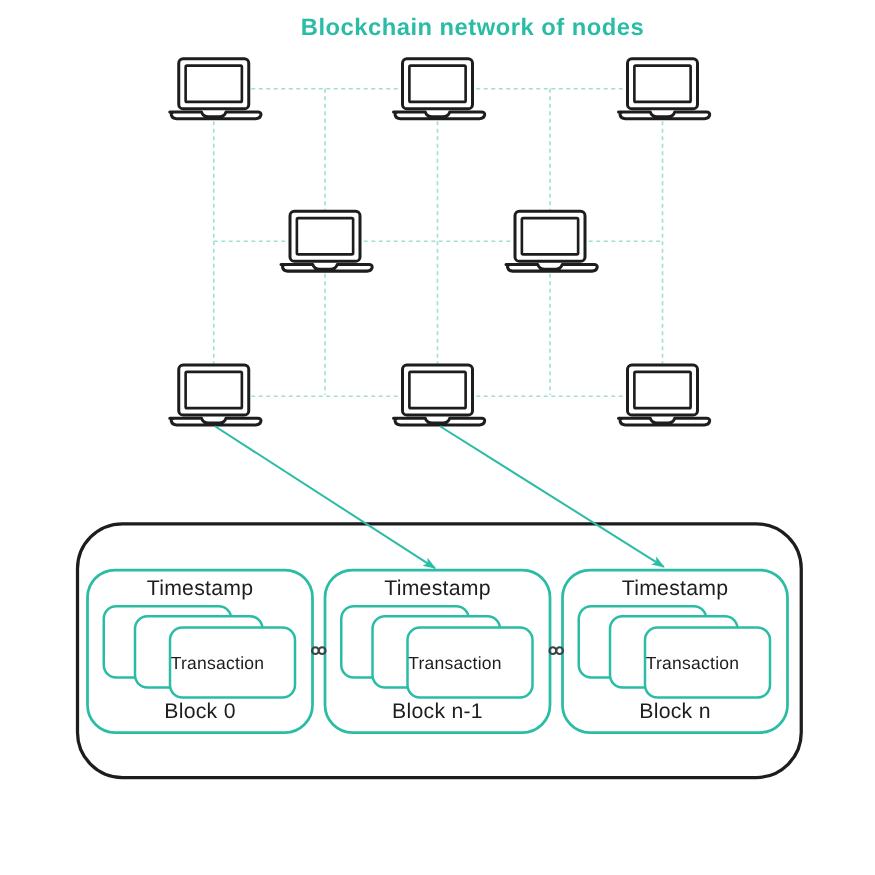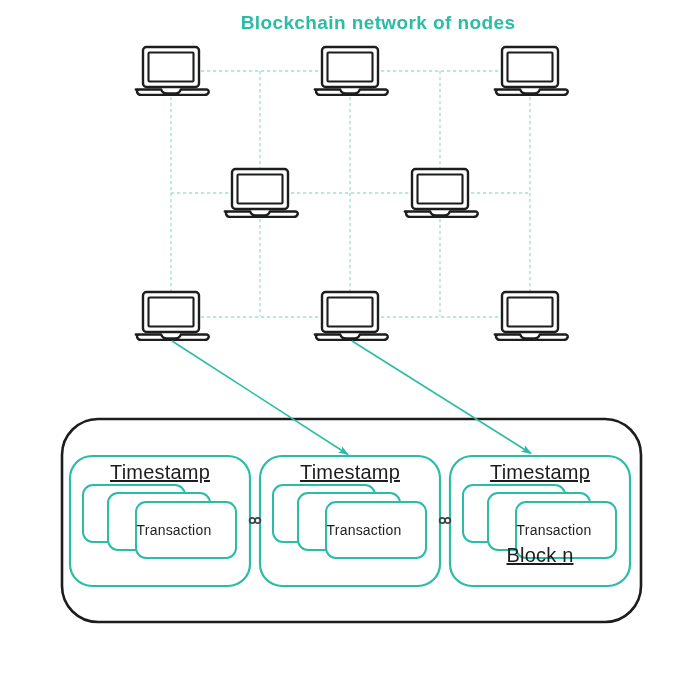--- a/index.html
+++ b/index.html
@@ -24,21 +24,21 @@
   .card{stroke:var(--teal);stroke-width:2;fill:#fff;}
   .linkicon{stroke:var(--link-icon);stroke-width:1.7;fill:none;}
   .arrow{stroke:var(--teal);stroke-width:1.6;fill:none;}
   .ah{fill:var(--teal);}
   
   .label{position:absolute;color:var(--ink);text-align:center;white-space:nowrap;}
   .title{position:absolute;left:0;width:700px;text-align:center;color:var(--teal);
          font-size:19px;font-weight:600;letter-spacing:.4px;}
   .title-top{top:12px;padding-left:28px;}
   .title-bottom{top:636px;}
-  .blk-label{font-size:20px;letter-spacing:.2px;width:180px;text-decoration:underline;}
+  .blk-label{font-size:17px;letter-spacing:.2px;width:180px;}
   .tx-label{font-size:14px;letter-spacing:.2px;width:76px;}
 </style>
 </head>
 <body>
 
 <div class="stage">
 
   <svg class="diagram" width="700" height="700" viewBox="0 0 700 700">
     <defs>
       <marker id="ah" viewBox="0 0 11 10" refX="9.5" refY="5" markerWidth="11" markerHeight="10" orient="auto" markerUnits="userSpaceOnUse">
@@ -112,21 +112,23 @@
     </g>
 
     <line class="arrow" x1="172" y1="341" x2="348" y2="454.5" marker-end="url(#ah)"></line>
     <line class="arrow" x1="352" y1="341" x2="531" y2="453.5" marker-end="url(#ah)"></line>
   </svg>
 
   <div class="title title-top">Blockchain network of nodes</div>
 
   <div class="label blk-label" style="left:70px;top:461px;">Timestamp</div>
   <div class="label tx-label" style="left:136px;top:522px;">Transaction</div>
+  <div class="label blk-label" style="left:70px;top:559px;">Block 0</div>
 
   <div class="label blk-label" style="left:260px;top:461px;">Timestamp</div>
   <div class="label tx-label" style="left:326px;top:522px;">Transaction</div>
+  <div class="label blk-label" style="left:260px;top:559px;">Block n-1</div>
 
   <div class="label blk-label" style="left:450px;top:461px;">Timestamp</div>
   <div class="label tx-label" style="left:516px;top:522px;">Transaction</div>
-  <div class="label blk-label" style="left:450px;top:544px;">Block n</div>
+  <div class="label blk-label" style="left:450px;top:559px;">Block n</div>
 
 </div>
 
 </body></html>

